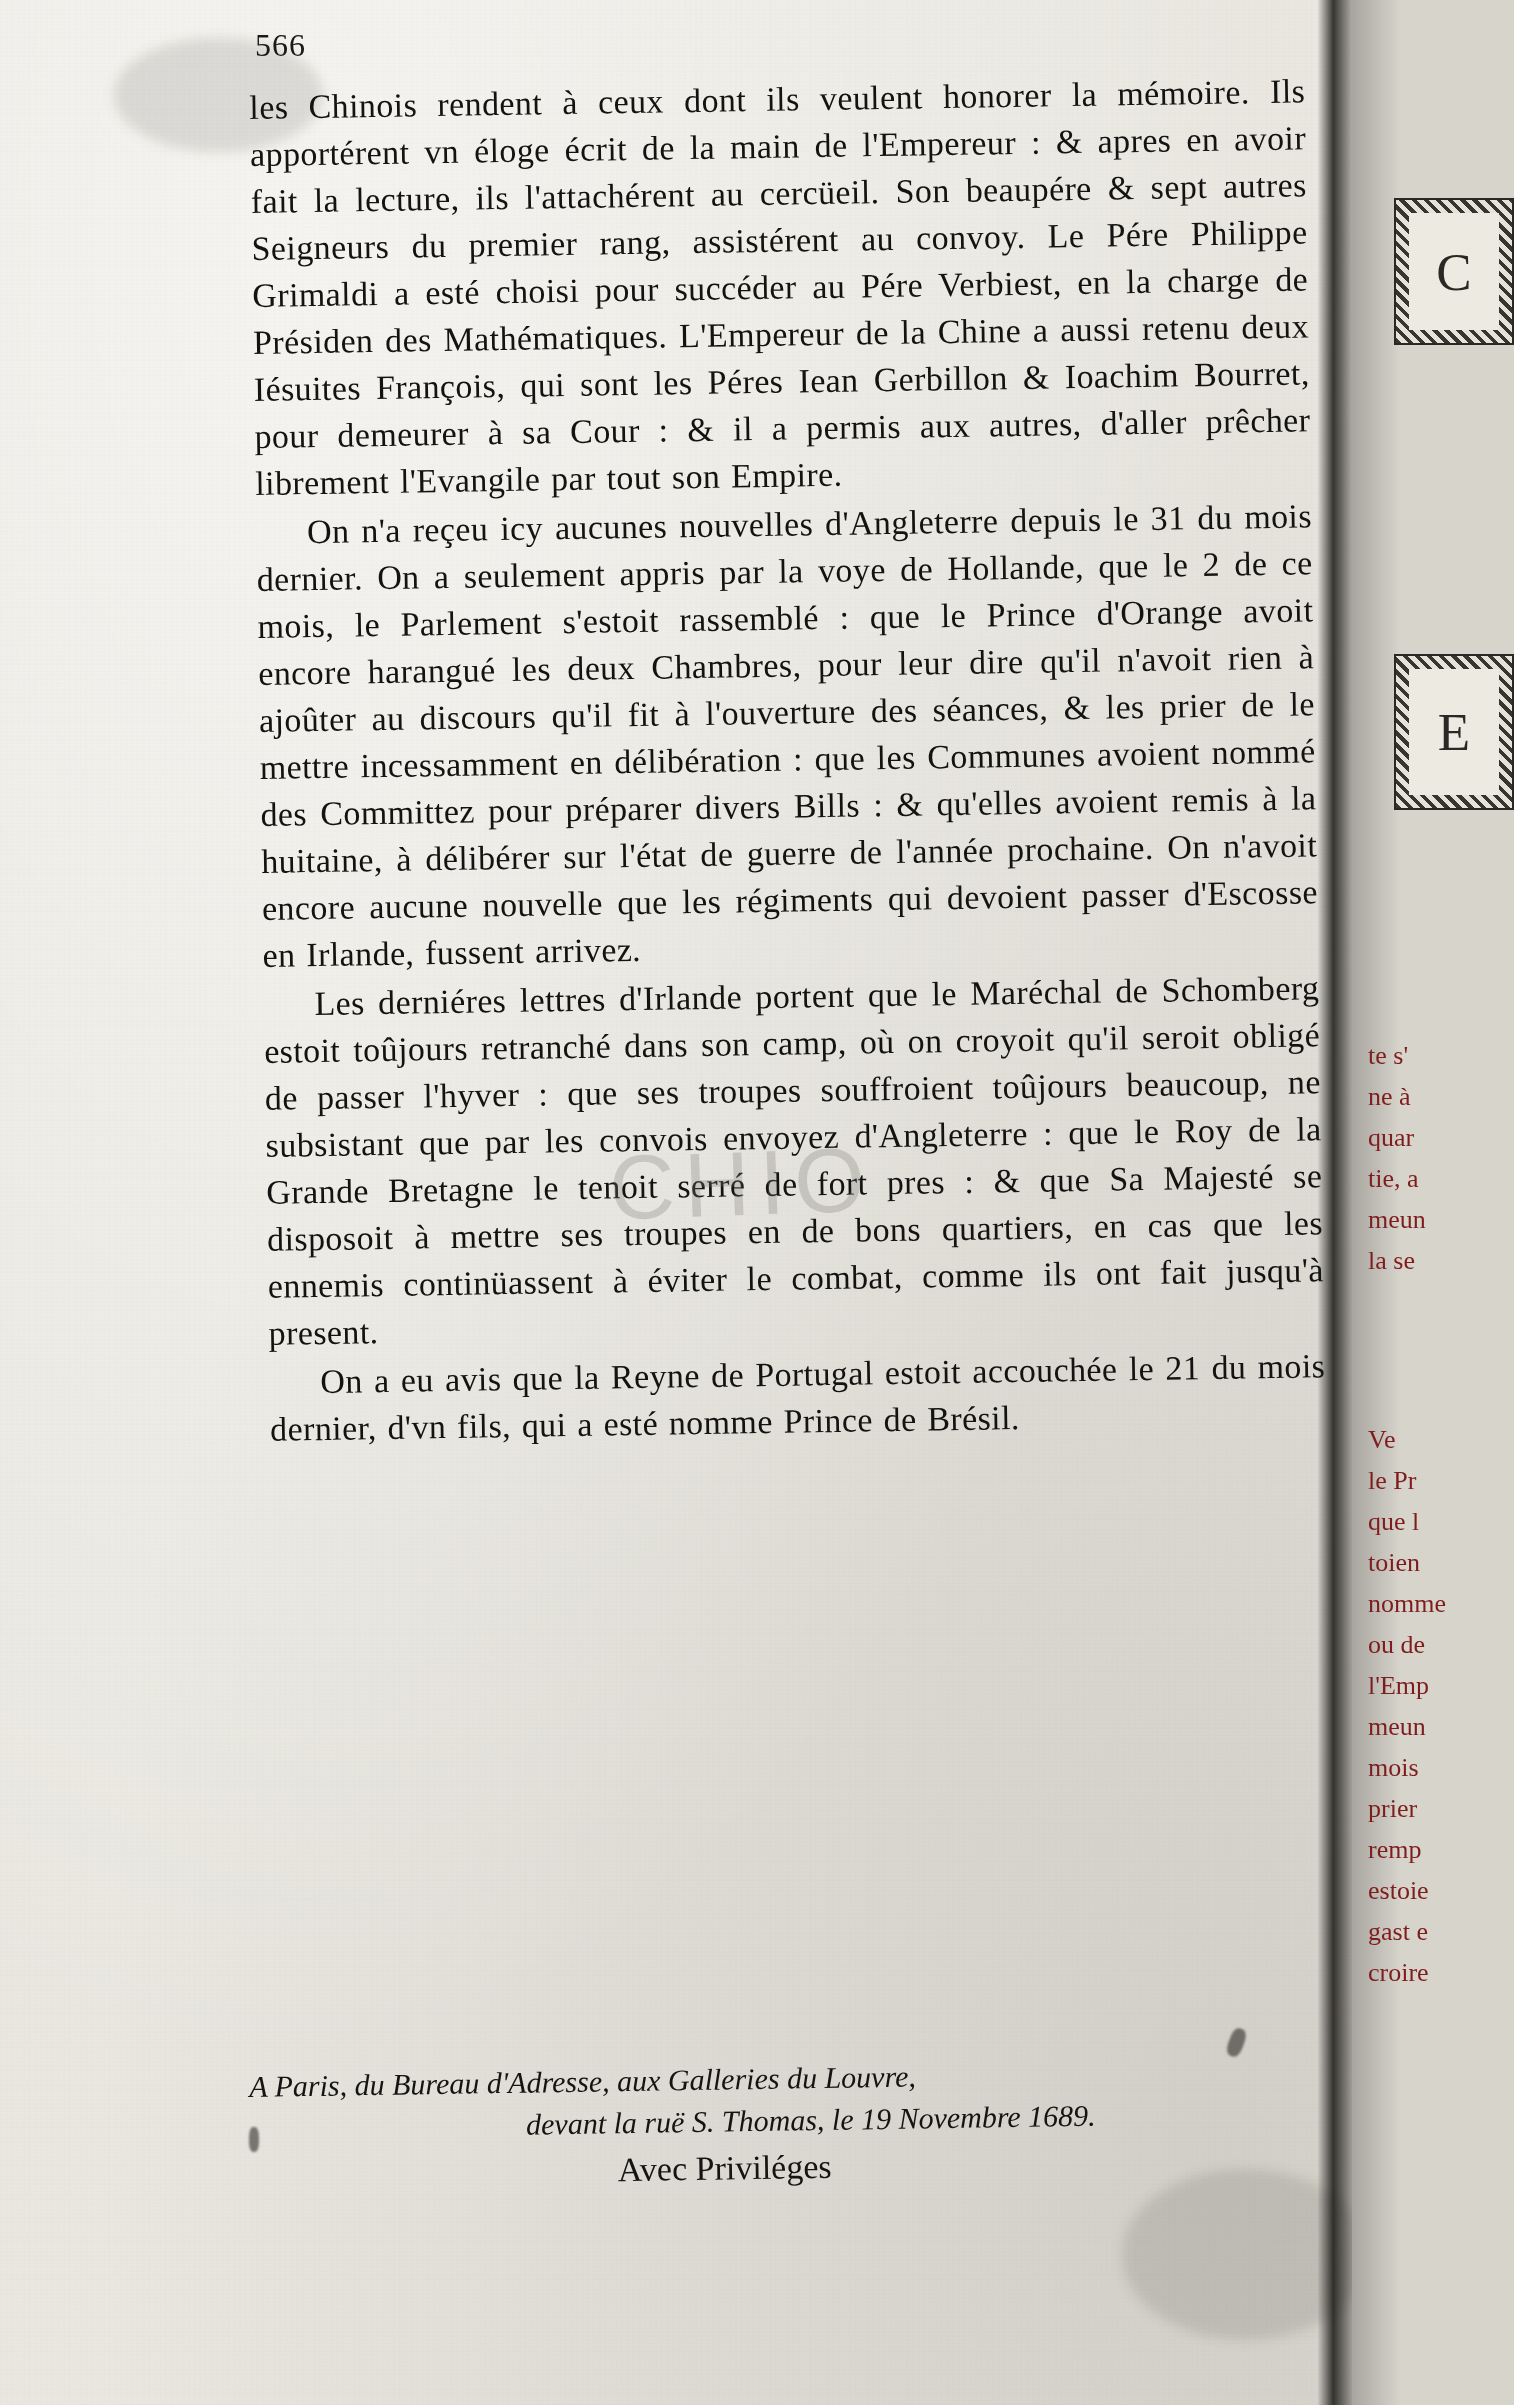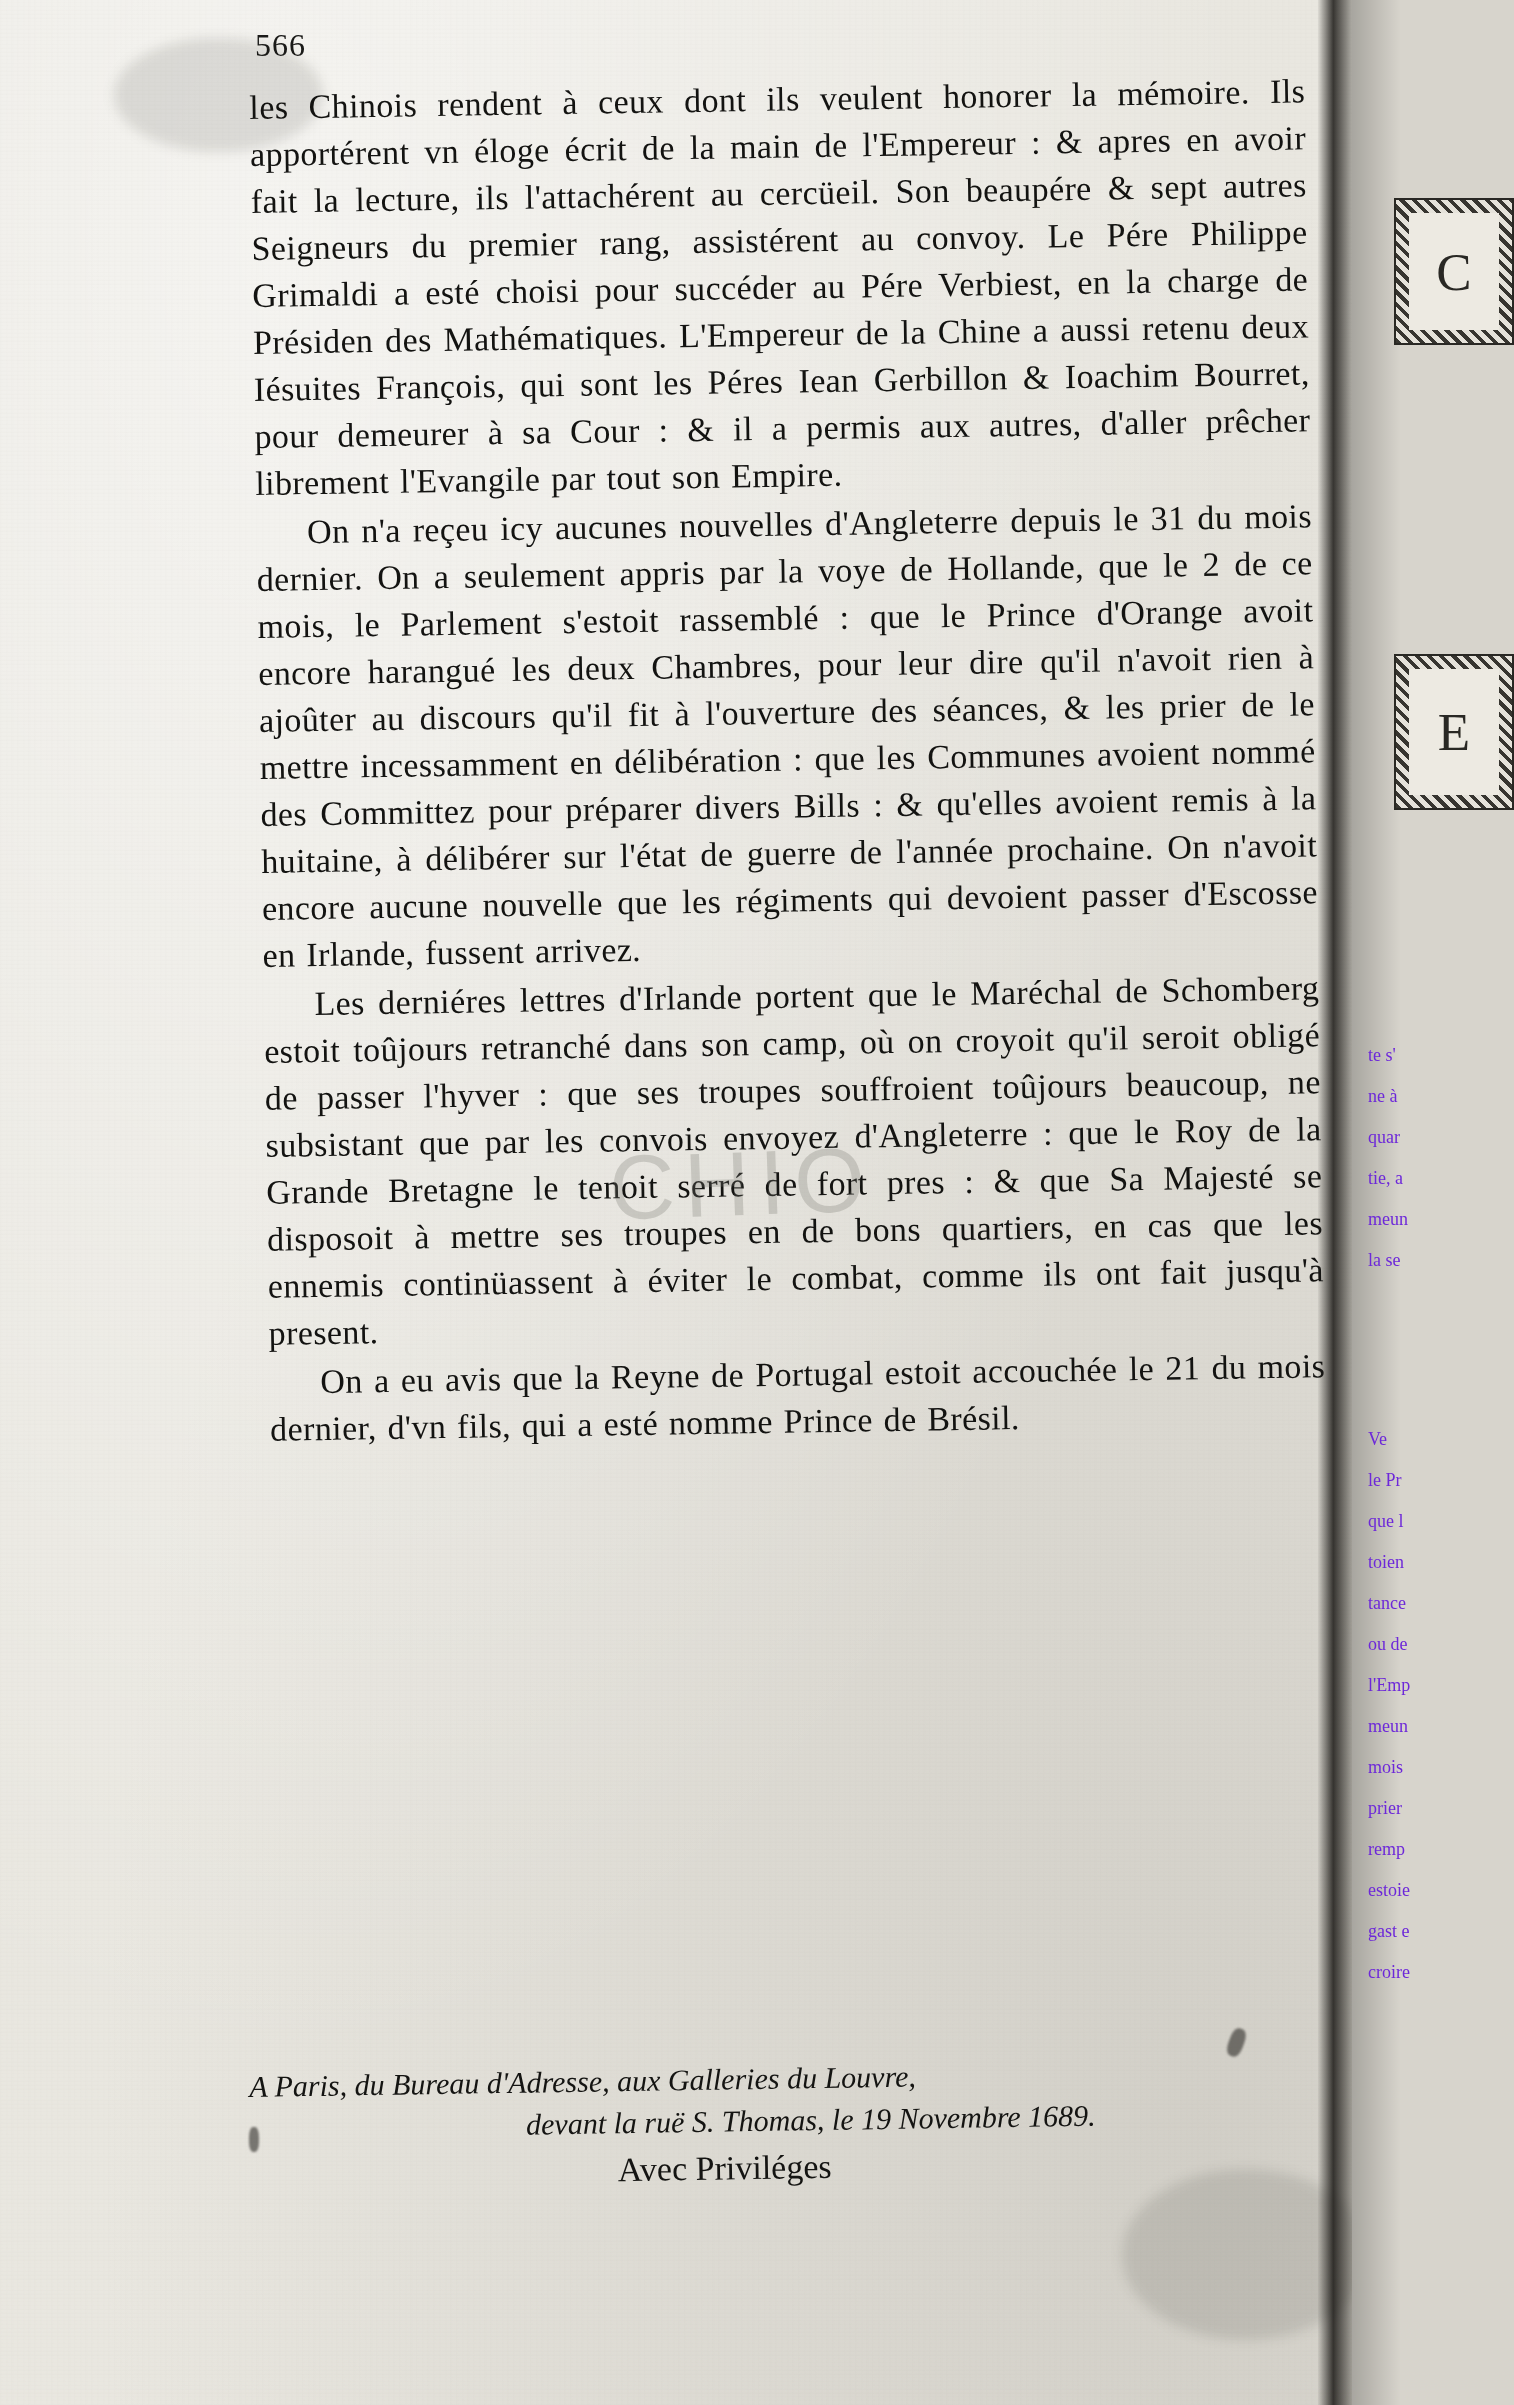--- a/index.html
+++ b/index.html
@@ -131,23 +131,23 @@
     transform: rotate(-2deg);
     pointer-events: none;
     user-select: none;
   }
 
   
   .rcol {
     position: absolute;
     left: 1368px;
     width: 143px;
-    font-size: 18px;
+    font-size: 26px;
     line-height: 41px;
-    color: #6d28d9;
+    color: #7f1d1d;
     font-family: "Liberation Serif", serif;
   }
   .rcol.block1 { top: 1035px; }
   .rcol.block2 { top: 1419px; }
   .rfrag { display: block; white-space: nowrap; overflow: hidden; }
 
   
   .ornament {
     position: absolute;
     left: 1394px;
@@ -230,21 +230,21 @@
     <span class="rfrag">tie, a</span>
     <span class="rfrag">meun</span>
     <span class="rfrag">la se</span>
   </div>
 
   <div class="rcol block2">
     <span class="rfrag">Ve</span>
     <span class="rfrag">le Pr</span>
     <span class="rfrag">que l</span>
     <span class="rfrag">toien</span>
-    <span class="rfrag">tance</span>
+    <span class="rfrag">nomme</span>
     <span class="rfrag">ou de</span>
     <span class="rfrag">l'Emp</span>
     <span class="rfrag">meun</span>
     <span class="rfrag">mois</span>
     <span class="rfrag">prier</span>
     <span class="rfrag">remp</span>
     <span class="rfrag">estoie</span>
     <span class="rfrag">gast e</span>
     <span class="rfrag">croire</span>
   </div>

